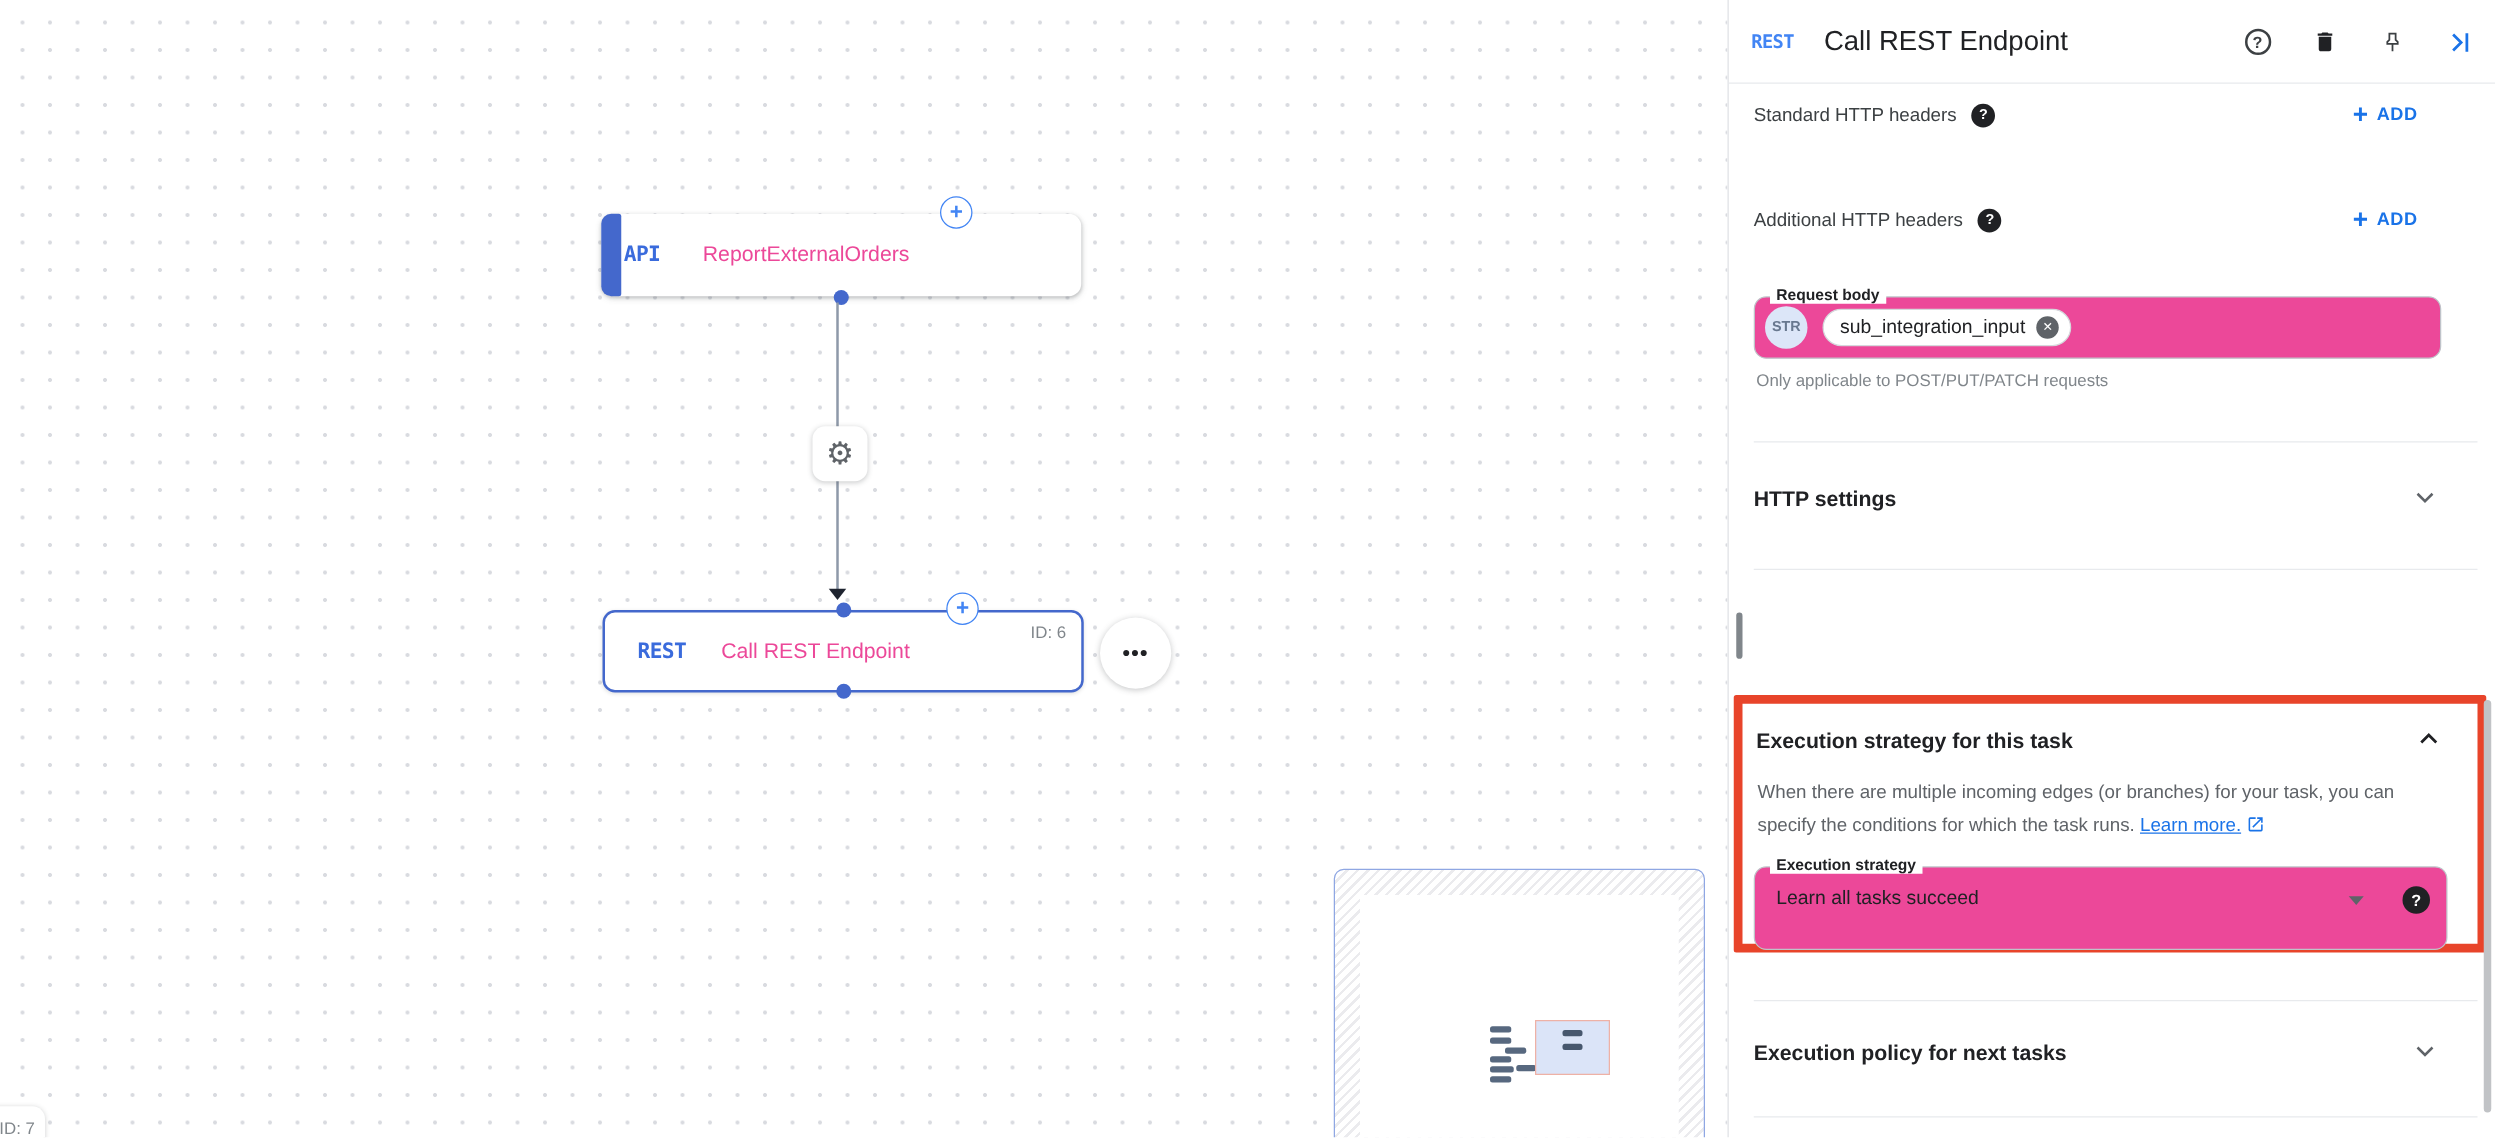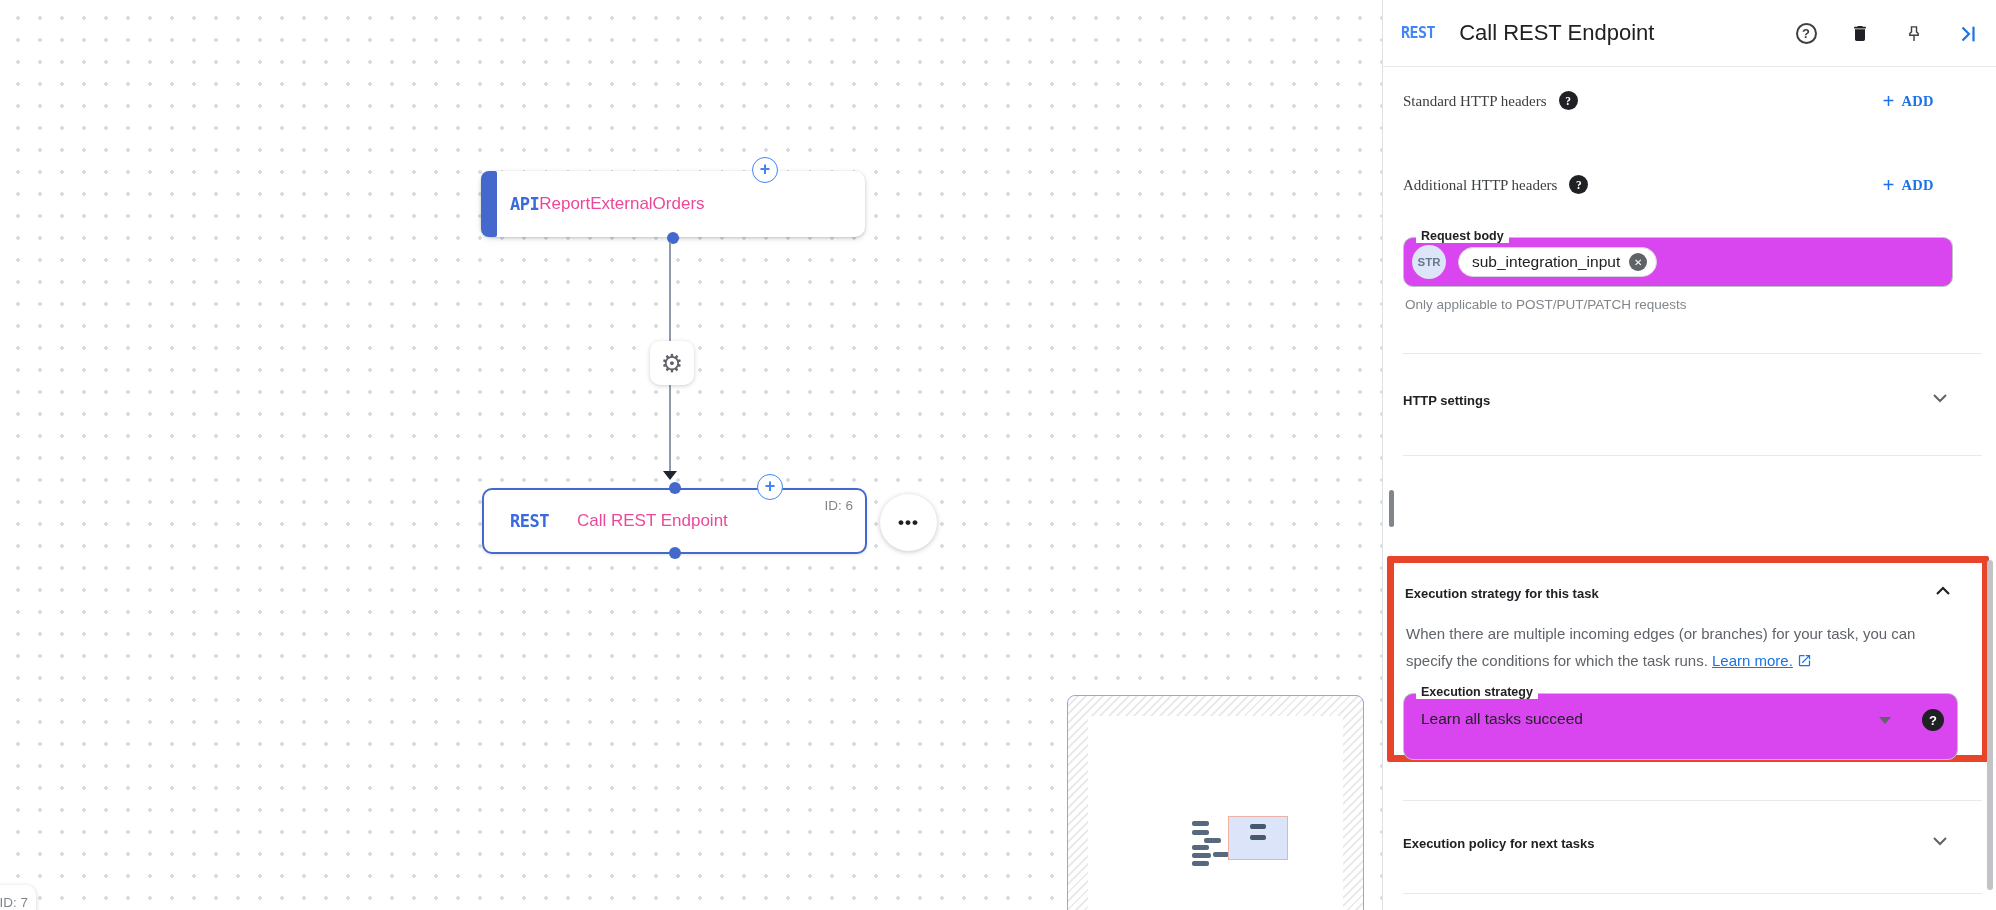--- a/index.html
+++ b/index.html
@@ -10,21 +10,21 @@
   
   #canvas { position:absolute; left:0; top:0; width:1382px; height:910px; overflow:hidden;
     background-color:#fff;
     background-image:radial-gradient(circle, #d9dbe0 1.6px, transparent 1.7px);
     background-size:22px 22px; background-position:7px 7px; }
 
   .node { position:absolute; background:#fff; border-radius:10px; }
   #node1 { left:481px; top:171px; width:384px; height:66px; box-shadow:0 1px 3px rgba(60,64,67,.25), 0 2px 6px rgba(60,64,67,.12); }
   #node1 .accent-bar { position:absolute; left:0; top:0; width:16px; height:100%; background:#4468cc; border-radius:8px 2px 2px 8px; }
   .node-row { display:flex; align-items:center; height:100%; }
-  #node1 .node-row { padding-left:29px; }
+  #node1 .node-row { padding-left:18px; gap:34px; }
   #node2 .node-row { padding-left:26px; gap:28px; }
   .node-badge { font-family:"DejaVu Sans Mono", monospace; font-weight:bold; font-size:17px; letter-spacing:-0.5px; color:#3a6bdc; }
   .node-label { font-size:17px; color:#ec4899; }
   #node2 { left:482px; top:488px; width:385px; height:66px; border:2px solid #4468cc; box-shadow:0 1px 3px rgba(60,64,67,.15); }
   .node-id { position:absolute; right:12px; top:8px; font-size:13.5px; color:#80868b; }
 
   .plus-button { position:absolute; width:26px; height:26px; border-radius:50%; background:#fff;
     border:1.5px solid #4285f4; color:#4285f4; font-size:18px; line-height:22px; text-align:center; font-weight:bold; }
   #node1 .plus-button { left:271px; top:-14px; }
   #node2 .plus-button { left:273px; top:-16px; }
@@ -59,42 +59,42 @@
   #panel { position:absolute; left:1382px; top:0; width:614px; height:910px; background:#fff; border-left:1px solid #dfe1e5; }
   #panel-header { position:absolute; left:0; top:0; width:100%; height:67px; border-bottom:1px solid #e8eaed;
     display:flex; align-items:center; padding-left:18px; }
   #panel-badge { font-family:"DejaVu Sans Mono", monospace; font-weight:bold; font-size:15px; letter-spacing:-0.5px; color:#4285f4; margin-right:24px; }
   #panel-title { font-size:22px; color:#202124; }
   #header-icons { position:absolute; right:16px; top:0; height:67px; display:flex; align-items:center; gap:30px; }
   .icon-btn { display:flex; align-items:center; justify-content:center; width:24px; height:24px; }
   .help-outline { width:21px; height:21px; border:2px solid #3c4043; border-radius:50%; font-size:13px; font-weight:bold;
     color:#3c4043; display:flex; align-items:center; justify-content:center; }
 
-  .panel-row { position:absolute; left:20px; right:20px; height:36px; display:flex; align-items:flex-end;font-family:Liberation Serif, serif; }
+  .panel-row { position:absolute; left:20px; right:20px; height:36px; display:flex; align-items:center; }
   .row-label { font-size:15px; color:#3c4043; }
   .help-filled { width:19px; height:19px; border-radius:50%; background:#202124; color:#fff; font-size:11.5px; font-weight:bold;
     display:flex; align-items:center; justify-content:center; margin-left:12px; }
   .add-btn { position:absolute; right:42px; display:flex; align-items:center; color:#1a73e8; font-weight:bold; }
   .add-plus { font-size:21px; margin-right:7px; font-weight:bold; line-height:18px; }
   .add-text { font-size:14.5px; letter-spacing:.4px; }
 
-  .outlined-field { position:absolute; border:1px solid #bfc3c9; border-radius:10px; background:#d946ef; }
+  .outlined-field { position:absolute; border:1px solid #bfc3c9; border-radius:10px; background:#ec4899; }
   .field-label { position:absolute; top:-9px; left:12px; background:#fff; padding:0 5px; font-size:12.5px; font-weight:bold; color:#202124; }
   #request-body-field { left:20px; top:237px; width:550px; height:50px; display:flex; align-items:center; padding-left:8px; gap:12px; }
   .type-chip { width:34px; height:34px; border-radius:50%; background:#dce6f8; color:#68788f; font-weight:bold; font-size:11.5px;
     display:flex; align-items:center; justify-content:center; }
   .value-chip { display:flex; align-items:center; gap:9px; border:1px solid #d5d8dc; border-radius:17px; padding:5px 9px 5px 13px;
     font-size:15.5px; color:#202124; background:#fff; }
   .chip-close { width:18px; height:18px; border-radius:50%; background:#5f6368; color:#fff; font-size:10px;
     display:flex; align-items:center; justify-content:center; }
   #request-body-helper { position:absolute; left:22px; top:297px; font-size:13.5px; color:#80868b; }
 
   .divider { position:absolute; left:20px; right:14px; height:1px; background:#e8eaed; }
   .section-row { position:absolute; left:20px; right:44px; height:36px; display:flex; align-items:center; }
-  .section-label { font-size:13px; font-weight:600; color:#202124; }
+  .section-label { font-size:17px; font-weight:600; color:#202124; }
   .section-chevron { position:absolute; right:0; }
 
   #left-scroll-mark { position:absolute; left:6px; top:490px; width:5px; height:37px; background:#80868b; border-radius:3px; }
 
   #exec-box { position:absolute; left:4px; top:556px; width:602px; height:206px; border:7px solid #e8442a; border-radius:2px; }
   #exec-title-row { position:absolute; left:11px; right:27px; top:15px; height:30px; display:flex; align-items:center; }
   #exec-desc { position:absolute; left:12px; top:57px; width:545px; font-size:15px; line-height:27px; color:#5f6368; }
   .link { color:#1a73e8; text-decoration:underline; }
   .ext-icon { display:inline-block; vertical-align:-2px; margin-left:4px; }
   #exec-field { left:9px; top:130px; width:555px; height:67px; }

